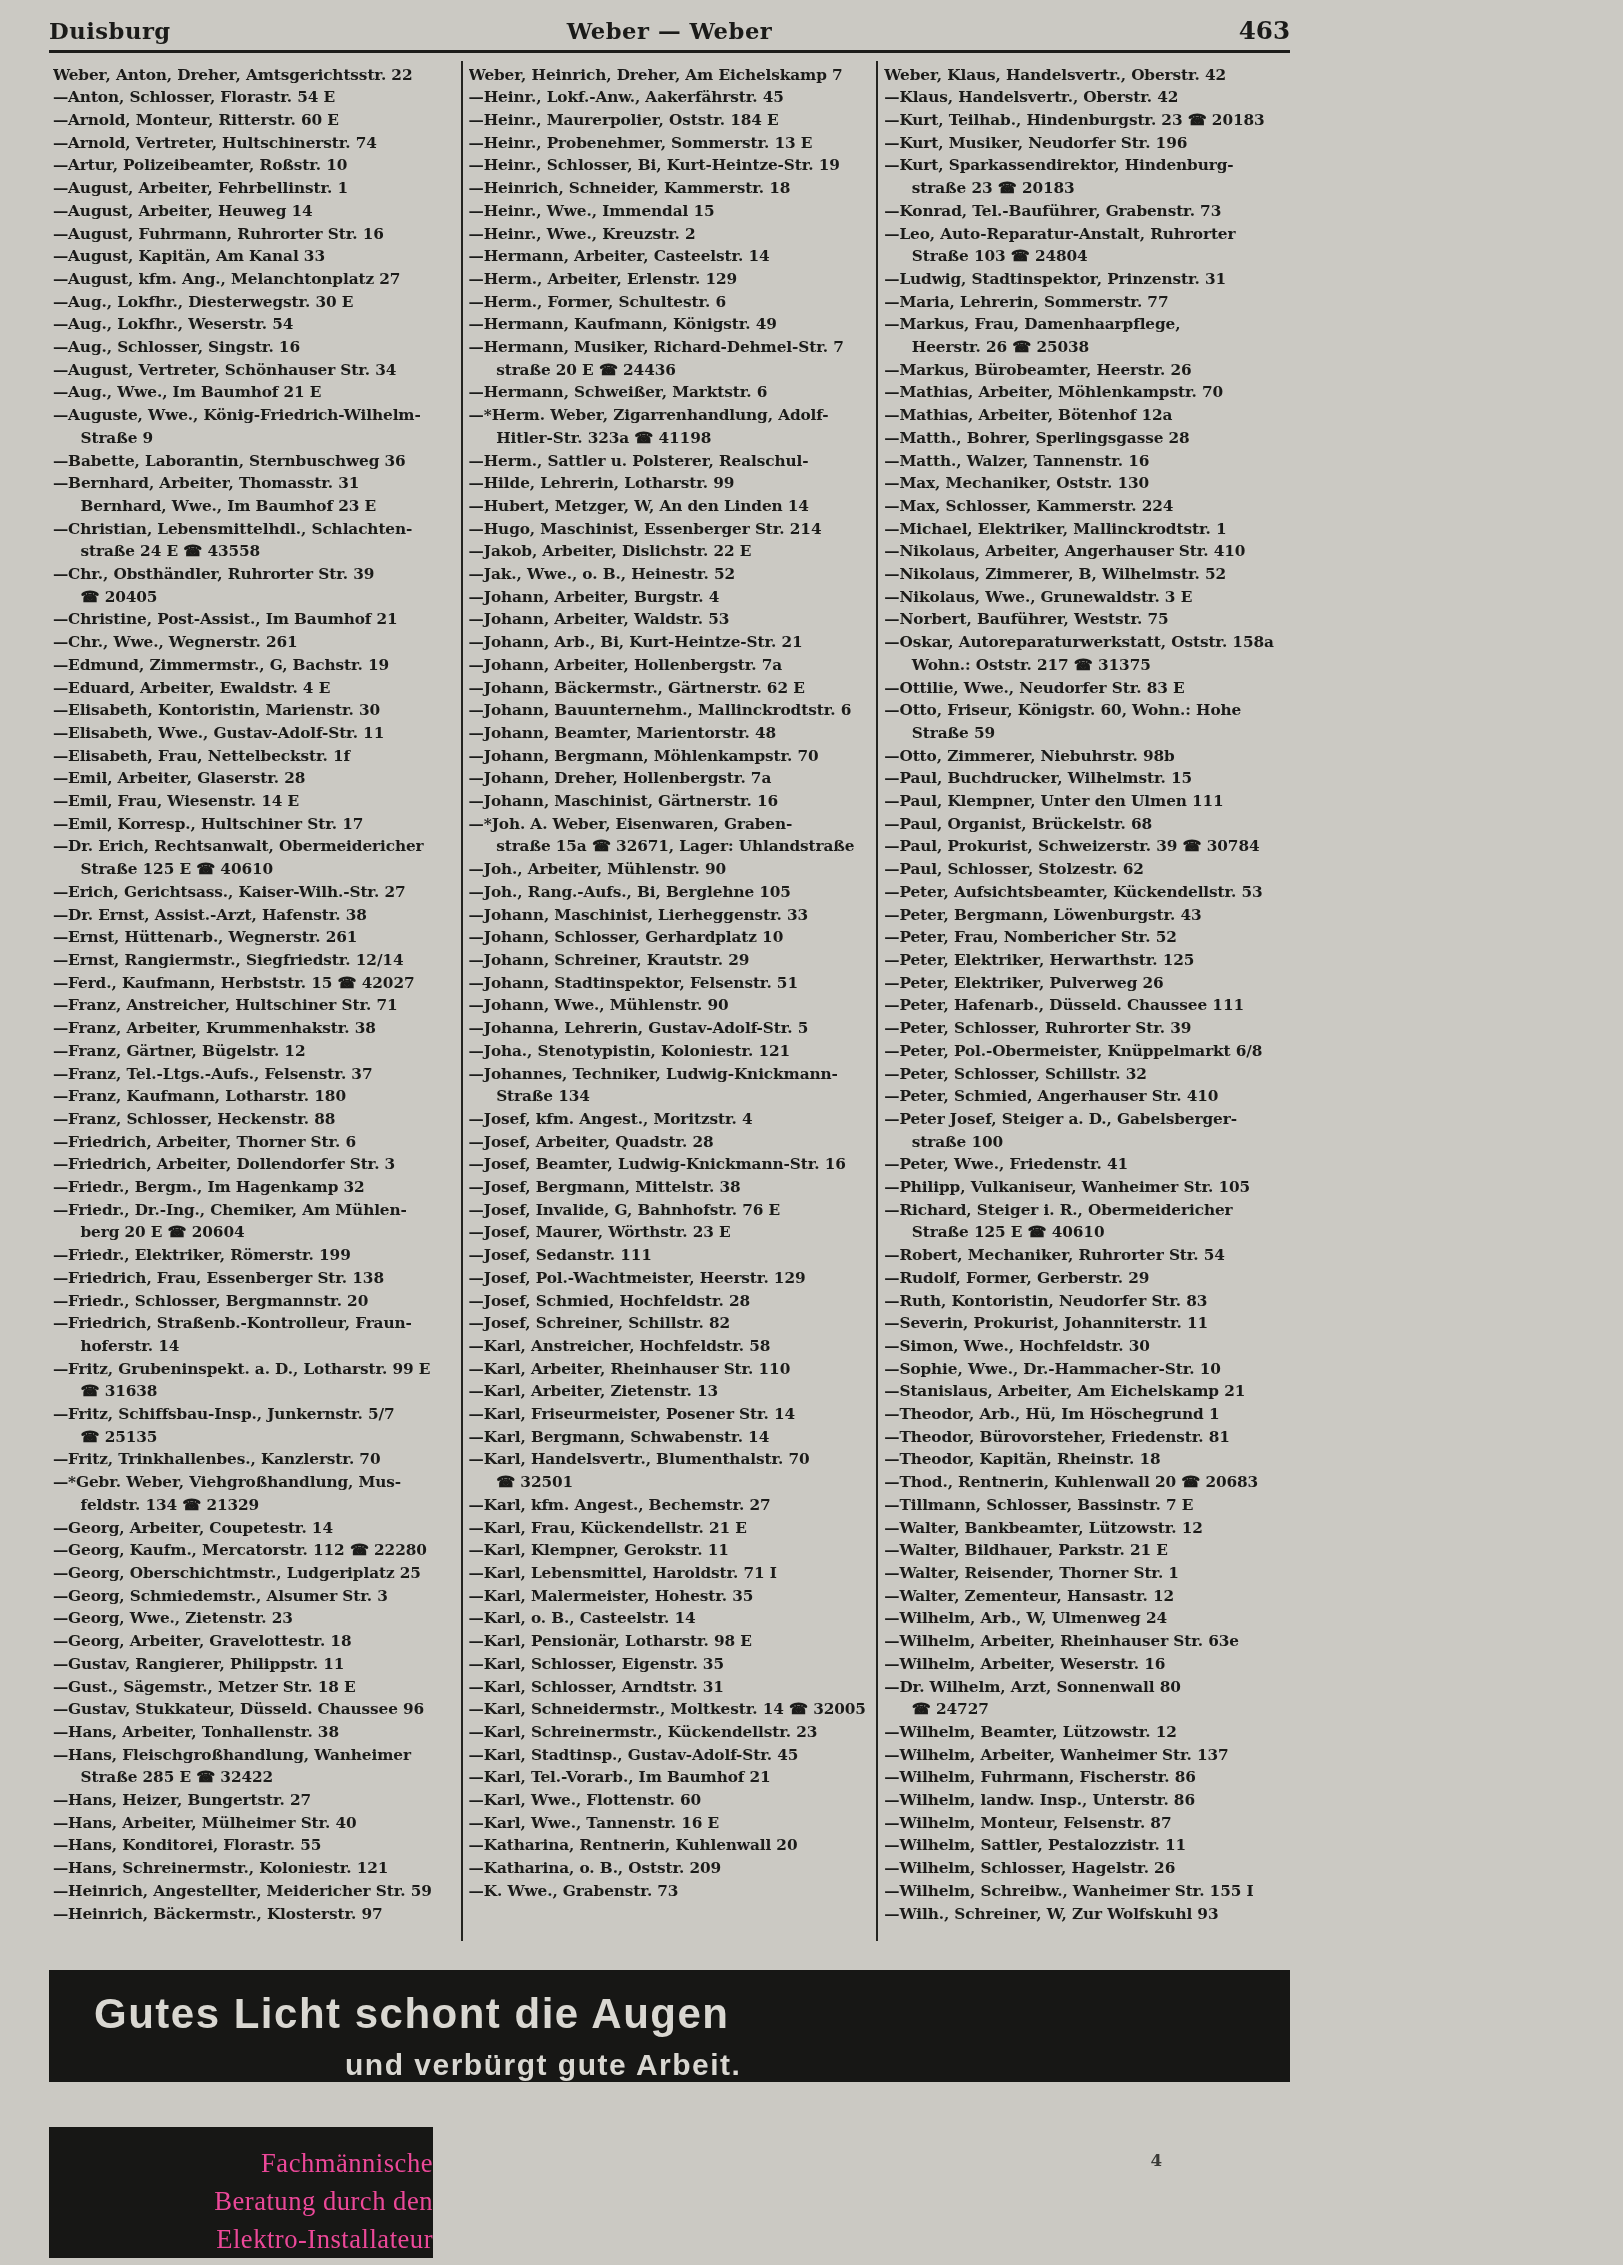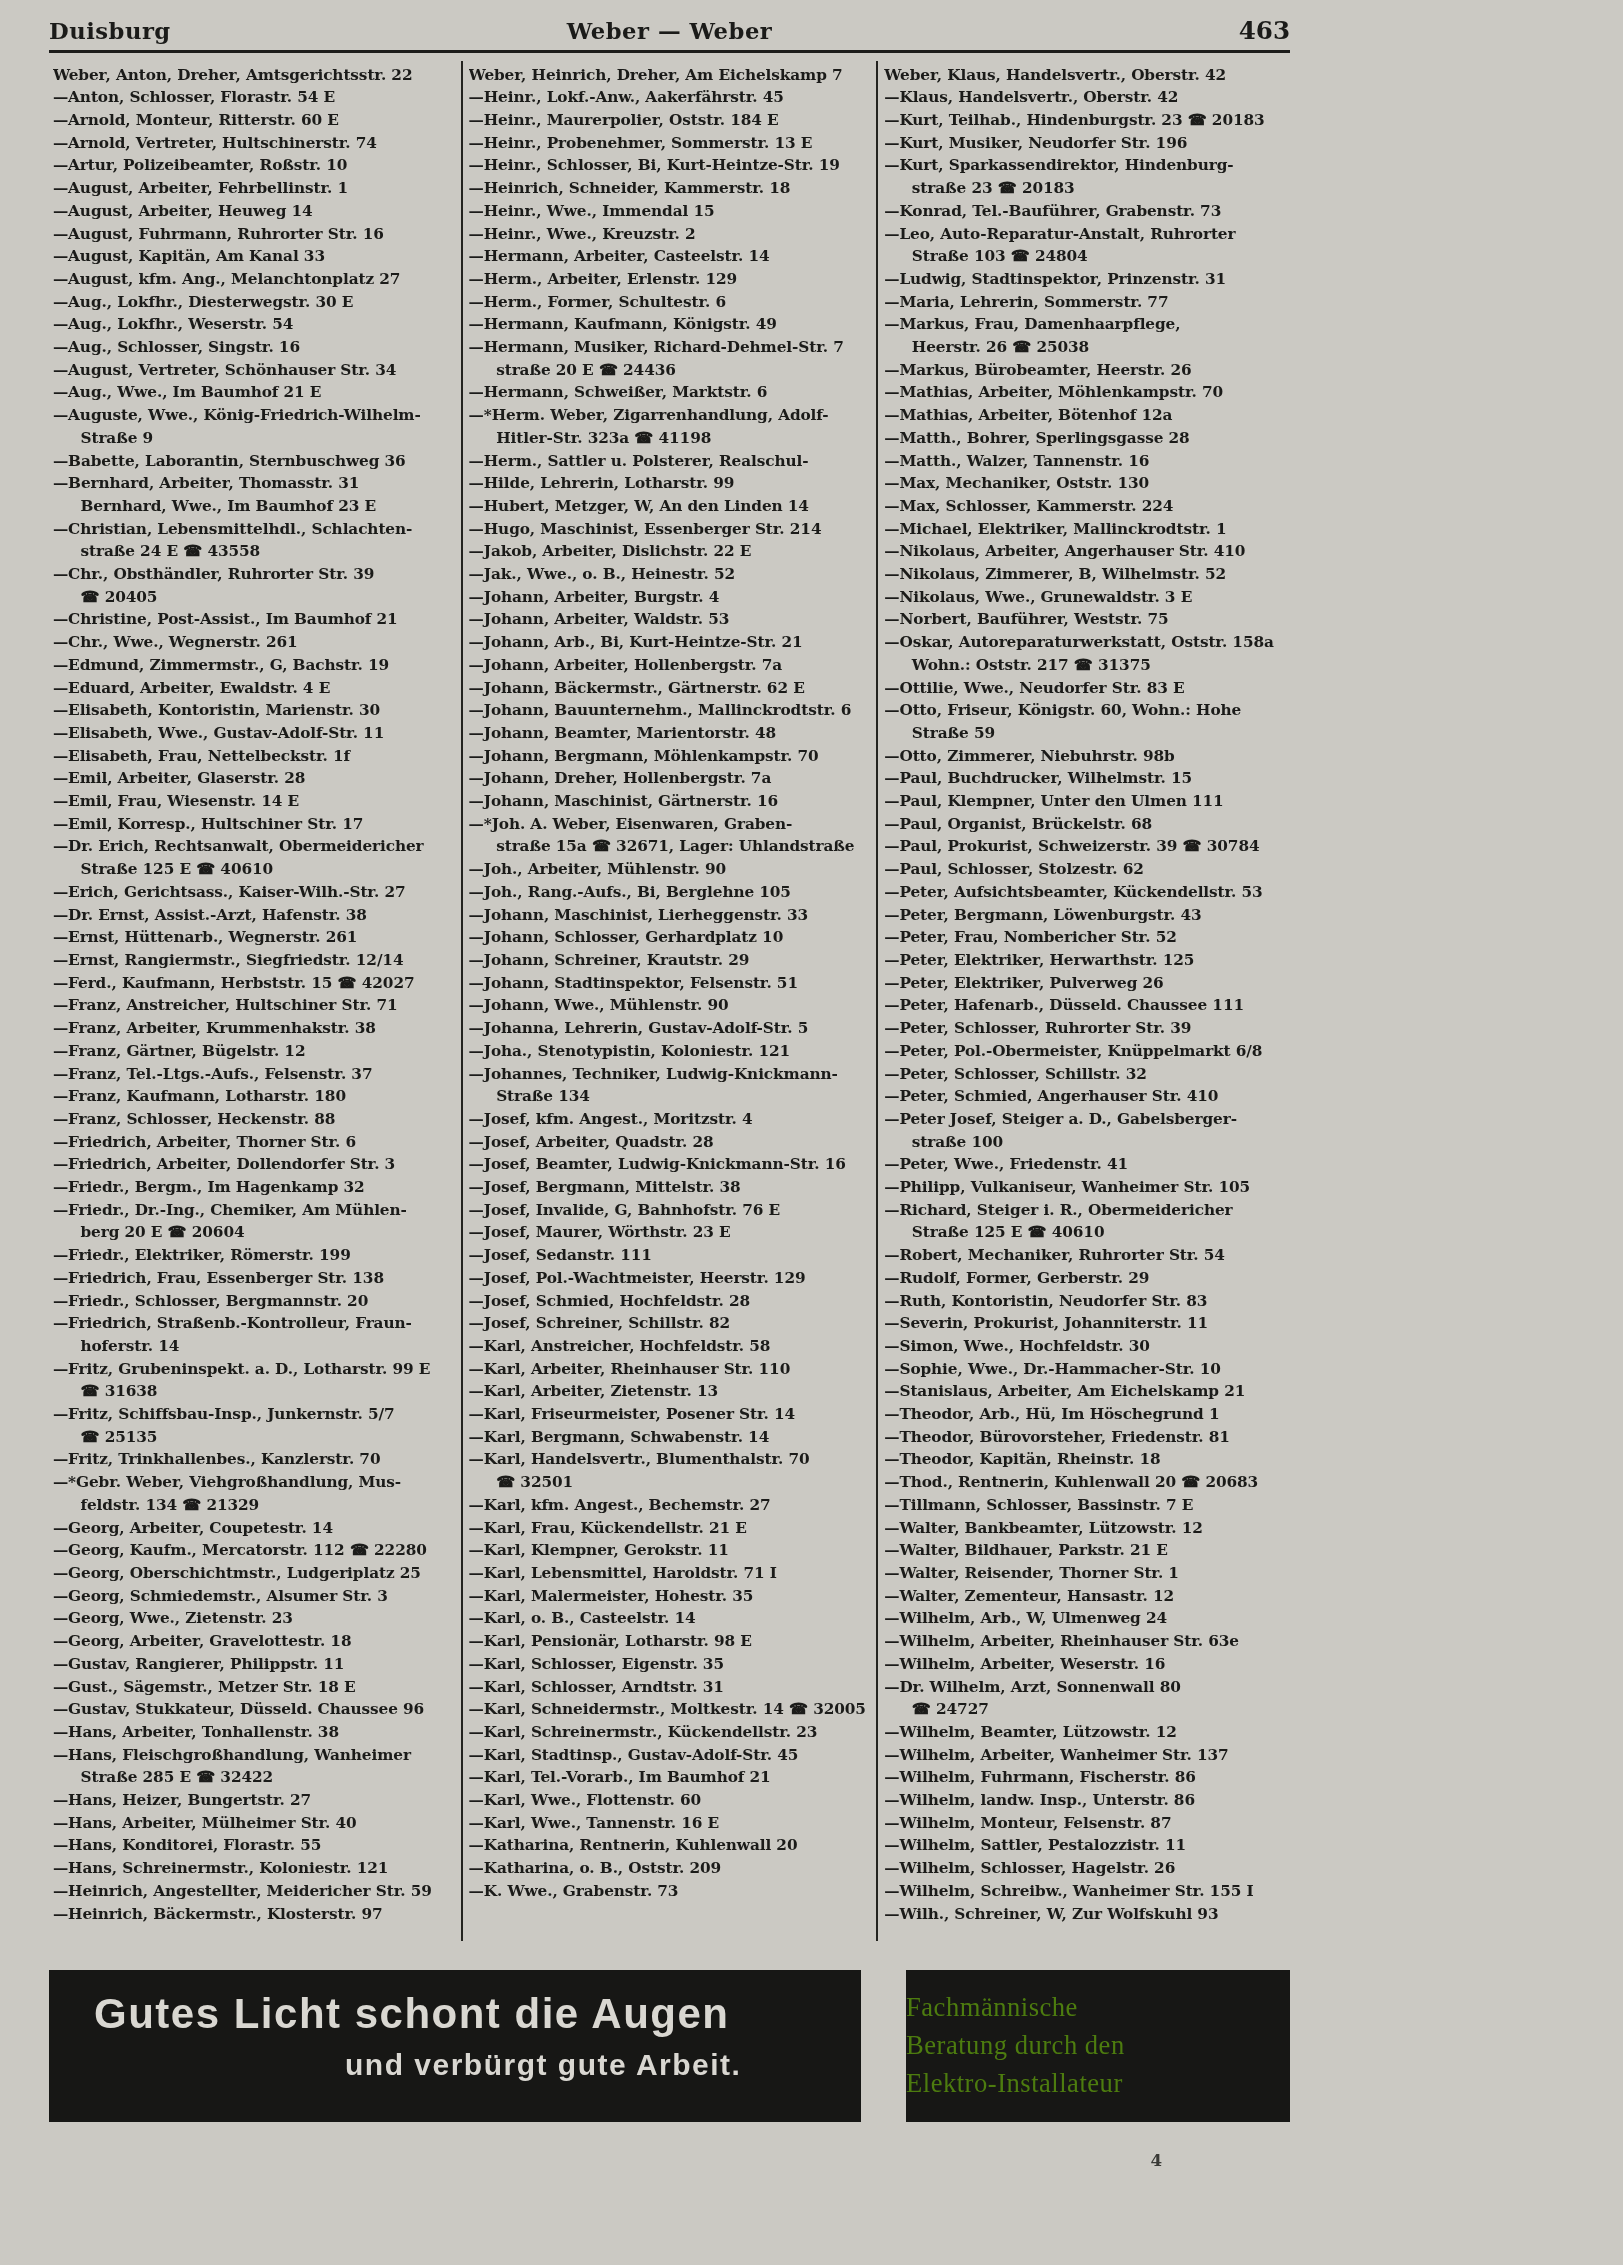--- a/index.html
+++ b/index.html
@@ -19,32 +19,32 @@
   .columns{display:flex;margin-top:7.9px;height:1880px;overflow:hidden;}
   .col{flex:1;padding:3px 7.9px 0 3.9px;min-width:0;}
   .vrule{width:2px;background:#23231f;margin:0 2px;}
   .entry{
     font-size:15.3px;line-height:22.7px;font-weight:bold;
     letter-spacing:-0.1px;
     text-indent:-11.8px;padding-left:11.8px;
     white-space:nowrap;overflow:hidden;
   }
   .entry.cont{text-indent:0;padding-left:27.6px;}
-  .ad-row{display:flex;gap:45px;margin-top:29.6px;height:152px;}
+  .ad-row{display:flex;gap:45px;margin-top:29.6px;height:152px;flex-direction:column;}
   .ad-main{
     flex:1;background:#171715;color:#d9d7d1;
     font-family:"Liberation Sans", sans-serif;font-weight:bold;
     padding-top:19.7px;
   }
   .ad-line1{font-size:42px;padding-left:45px;letter-spacing:1.5px;}
   .ad-line2{font-size:30px;padding-left:296px;margin-top:9.9px;letter-spacing:1.5px;}
   .ad-side{
-    width:384px;background:#171715;color:#4d7c0f;
+    width:384px;background:#171715;color:#ec4899;
     font-family:"Liberation Serif", serif;font-size:26.6px;
-    text-align:left;padding-top:17.7px;line-height:38px;letter-spacing:0.5px;
+    text-align:right;padding-top:17.7px;line-height:38px;letter-spacing:0.5px;
   }
   .printer-mark{text-align:right;padding:27.6px 128px 0 0;font-size:16.7px;font-weight:bold;color:#3a3a36;}
 </style>
 </head>
 <body>
 
 <div class="page">
 
   <div class="page-header">
     <span class="h-left">Duisburg</span>

